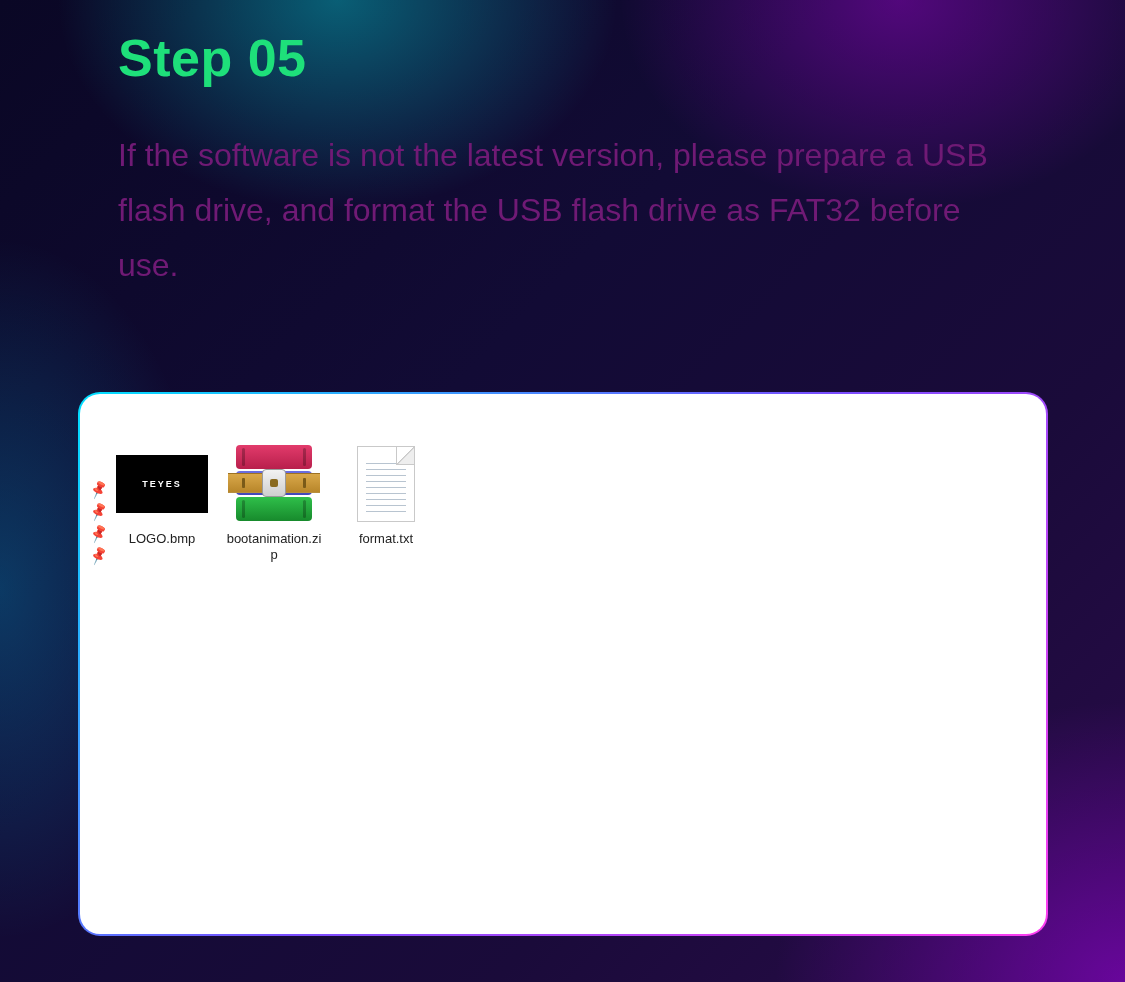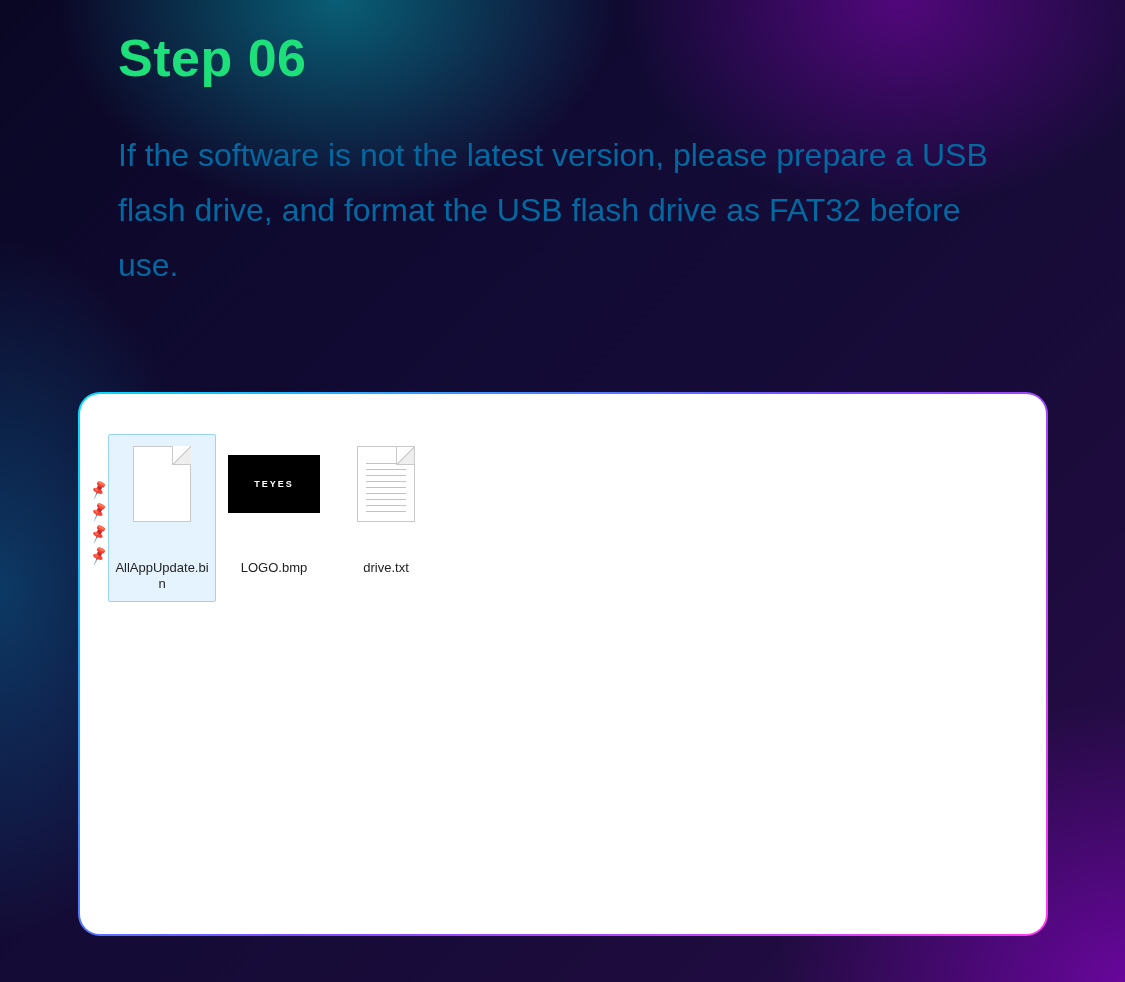--- a/index.html
+++ b/index.html
@@ -23,21 +23,21 @@
     color: #1ee07a;
     letter-spacing: 0.5px;
   }
   .step-body {
     position: absolute;
     left: 118px;
     top: 128px;
     width: 870px;
     font-size: 32px;
     line-height: 1.72;
-    color: #0369a1;
+    color: #701a75;
     font-weight: 400;
   }
   .file-panel-wrap {
     position: absolute;
     left: 78px;
     top: 392px;
     width: 970px;
     height: 544px;
     border-radius: 22px;
     padding: 2px;
@@ -72,21 +72,20 @@
     gap: 4px;
   }
   .file-item {
     width: 108px;
     display: flex;
     flex-direction: column;
     align-items: center;
     padding: 6px 2px 8px;
     border: 1px solid transparent;
     border-radius: 2px;
-    gap: 29px;
   }
   .file-item.selected {
     background: #e5f3ff;
     border: 1px solid #99d1ff;
   }
   .file-icon-box {
     width: 92px;
     height: 86px;
     display: flex;
     align-items: center;
@@ -177,47 +176,53 @@
     border-left:1px solid #c9c9c9; border-bottom:1px solid #c9c9c9;
   }
   .ico-txt .lines {
     position:absolute; left:8px; right:8px; top:16px; bottom:8px;
     background: repeating-linear-gradient(to bottom, #b8c4d0 0 1px, transparent 1px 6px);
   }
 </style>
 </head>
 <body>
 
-<div class="step-title">Step 06</div>
+<div class="step-title">Step 05</div>
 <div class="step-body">If the software is not the latest version, please prepare a USB flash drive, and format the USB flash drive as FAT32 before use.</div>
 
 <div class="file-panel-wrap">
   <div class="file-panel">
     <div class="pin-col">
       <span>📌</span>
       <span>📌</span>
       <span>📌</span>
       <span>📌</span>
     </div>
     <div class="files" id="file-list">
-        <div class="file-item selected">
-          <div class="file-icon-box">
-            <div class="ico-blank"></div>
-          </div>
-          <div class="file-label">AllAppUpdate.bin</div>
-        </div>
         <div class="file-item">
           <div class="file-icon-box">
             <div class="ico-bmp">TEYES</div>
           </div>
           <div class="file-label">LOGO.bmp</div>
         </div>
         <div class="file-item">
           <div class="file-icon-box">
+            <div class="ico-zip">    
+              <div class="book red"></div>
+              <div class="book blue"></div>
+              <div class="book green"></div>    
+              <div class="belt"></div>
+              <div class="buckle"></div>
+            </div>
+          </div>
+          <div class="file-label">bootanimation.zip</div>
+        </div>
+        <div class="file-item">
+          <div class="file-icon-box">
             <div class="ico-txt">
               <div class="lines"></div>
             </div>
           </div>
-          <div class="file-label">drive.txt</div>
+          <div class="file-label">format.txt</div>
         </div>
       </div>
   </div>
 </div>
 
 </body></html>

